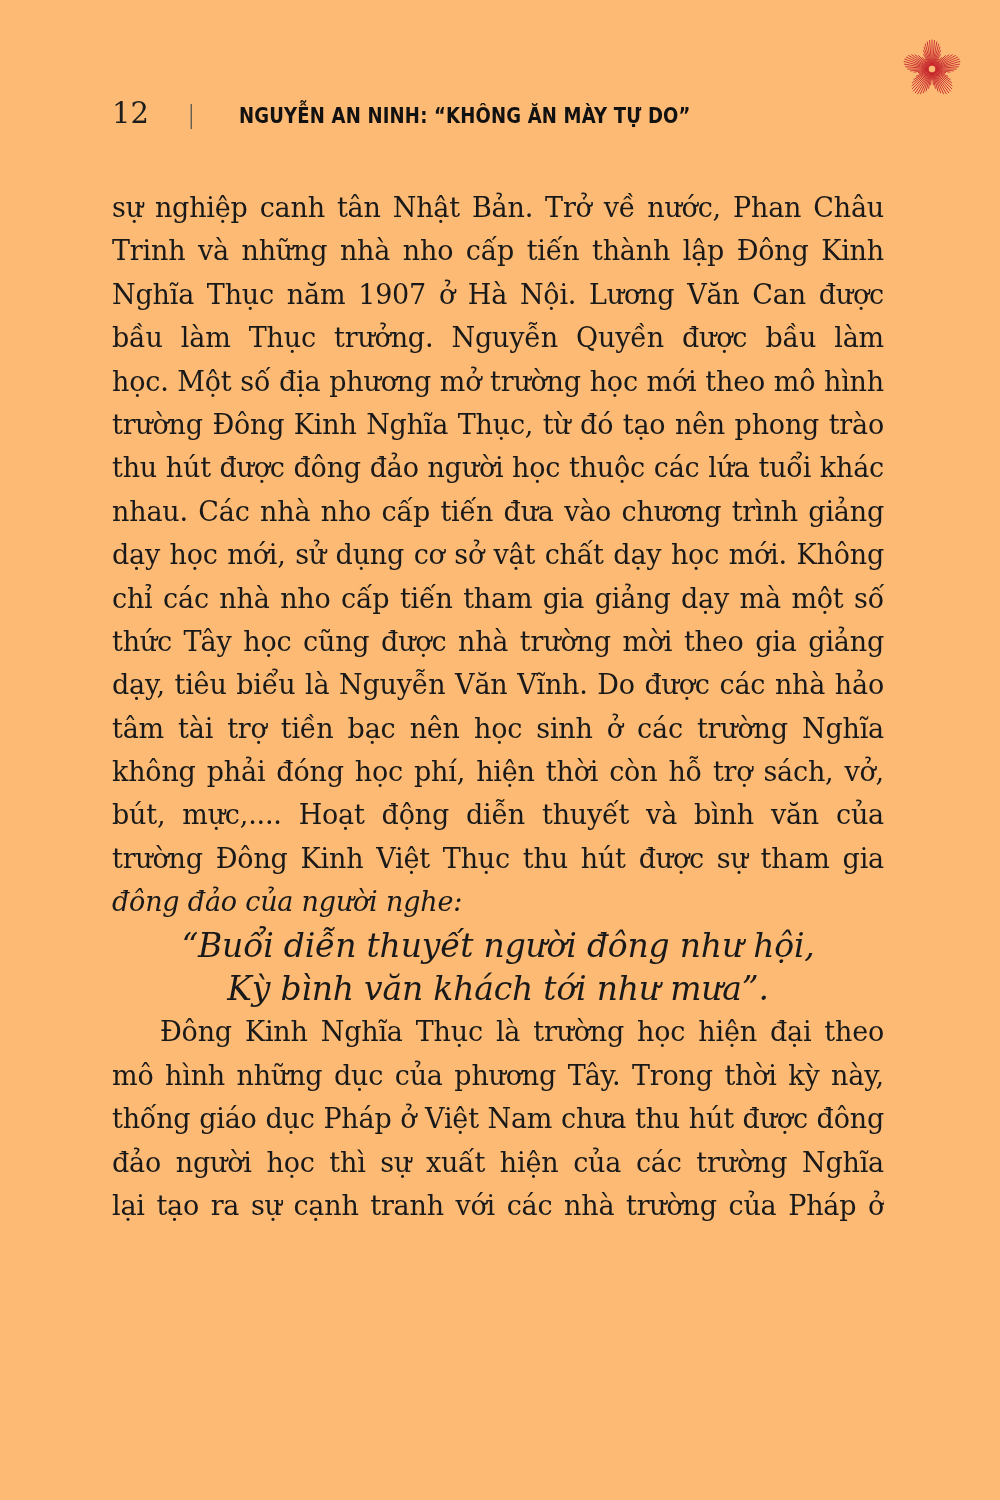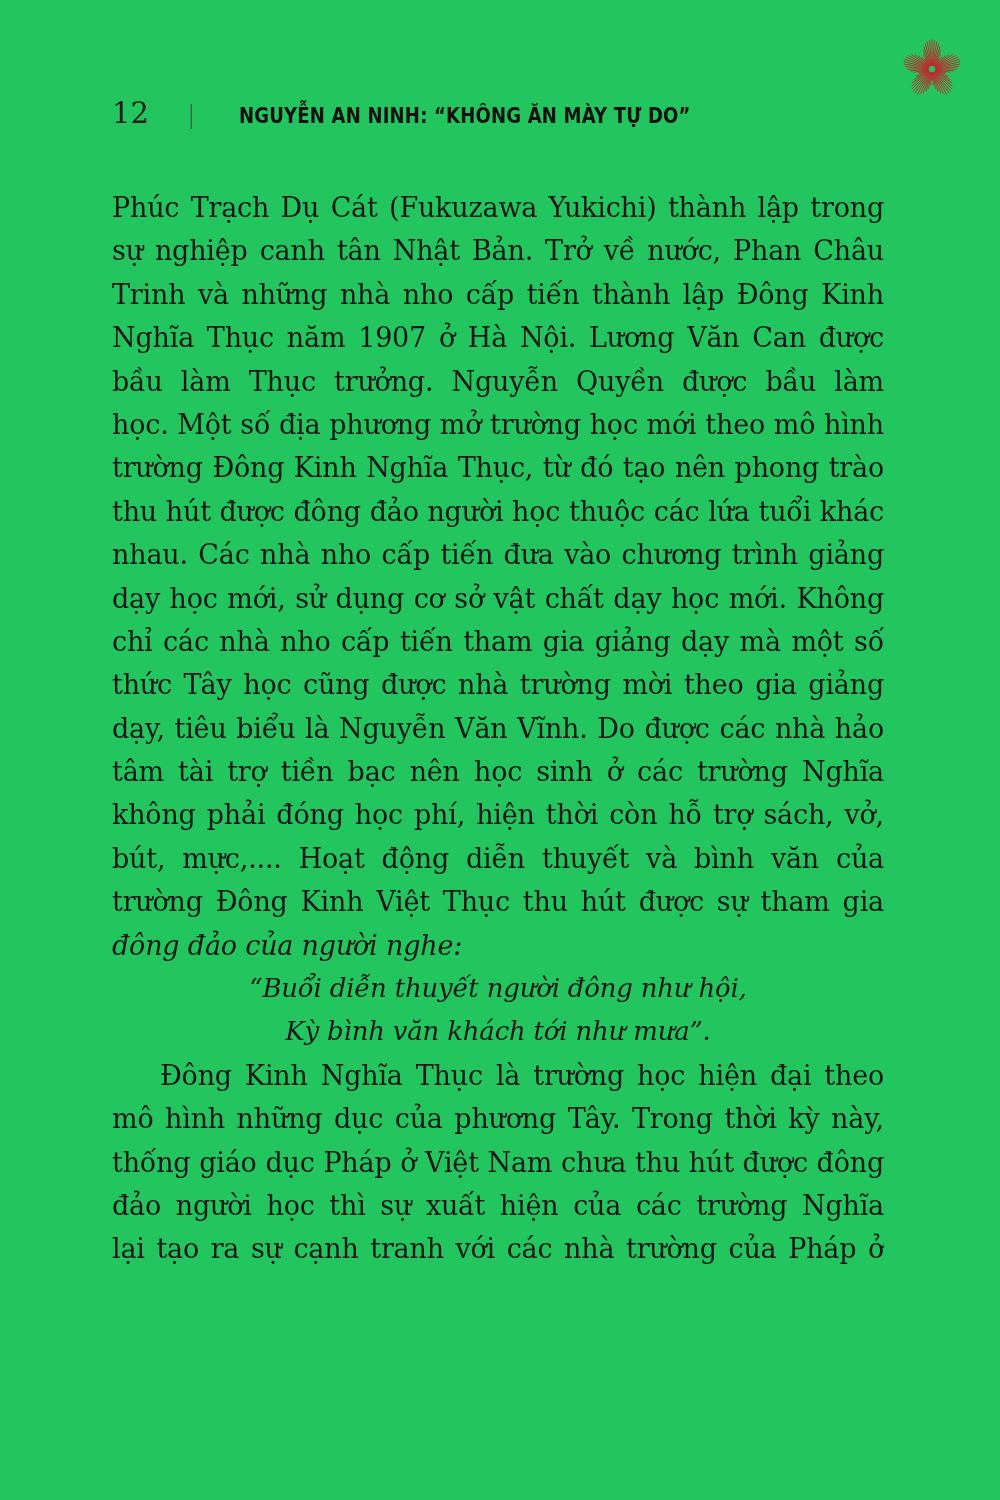--- a/index.html
+++ b/index.html
@@ -1,19 +1,19 @@
 <!DOCTYPE html>
 <html lang="vi"><head>
 <meta charset="utf-8">
 <style>
   html,body { margin:0; padding:0; background:#ffffff; }
   .page {
     position:relative;
     width:1000px; height:1500px;
-    background:#22c55e;
+    background:#fdba74;
     overflow:hidden;
     font-family:"DejaVu Serif", serif;
     color:#1a1a1a;
   }
   
   .logo {
     position:absolute; left:899px; top:36px;
     width:66px; height:66px;
   }
   
@@ -48,21 +48,21 @@
   .line {
     height:43.4px; line-height:43.4px;
     text-align:justify; text-align-last:justify;
     overflow:hidden;
   }
   .line.endp { text-align-last:left;font-style:italic; }
   .line.indent { padding-left:48px; }
   .line.verse {
     text-align:center; text-align-last:center;
     font-style:italic;
-    font-size:26px;
+    font-size:33px;
   }
 </style>
 </head>
 <body>
 
 <div class="page">
 
   <svg id="logo-svg" class="logo" viewBox="0 0 64 64">
       <line x1="32.00" y1="28.50" x2="32.00" y2="3.50" stroke="#c5242c" stroke-width="0.85"></line>
       <line x1="32.31" y1="28.51" x2="34.45" y2="3.96" stroke="#c5242c" stroke-width="0.85"></line>
@@ -138,21 +138,20 @@
       <line x1="31.69" y1="28.51" x2="29.55" y2="3.96" stroke="#c5242c" stroke-width="0.85"></line>
     </svg>
 
   <header class="running-head">
     <span class="pagenum">12</span>
     <span class="sep">|</span>
     <span class="running-title">NGUYỄN AN NINH: “KHÔNG ĂN MÀY TỰ DO”</span>
   </header>
 
   <main class="body-text">
-    <div class="line">Phúc Trạch Dụ Cát (Fukuzawa Yukichi) thành lập trong</div>
     <div class="line">sự nghiệp canh tân Nhật Bản. Trở về nước, Phan Châu</div>
     <div class="line">Trinh và những nhà nho cấp tiến thành lập Đông Kinh</div>
     <div class="line">Nghĩa Thục năm 1907 ở Hà Nội. Lương Văn Can được</div>
     <div class="line">bầu làm Thục trưởng. Nguyễn Quyền được bầu làm Giám</div>
     <div class="line">học. Một số địa phương mở trường học mới theo mô hình</div>
     <div class="line">trường Đông Kinh Nghĩa Thục, từ đó tạo nên phong trào</div>
     <div class="line">thu hút được đông đảo người học thuộc các lứa tuổi khác</div>
     <div class="line">nhau. Các nhà nho cấp tiến đưa vào chương trình giảng</div>
     <div class="line">dạy học mới, sử dụng cơ sở vật chất dạy học mới. Không</div>
     <div class="line">chỉ các nhà nho cấp tiến tham gia giảng dạy mà một số trí</div>

